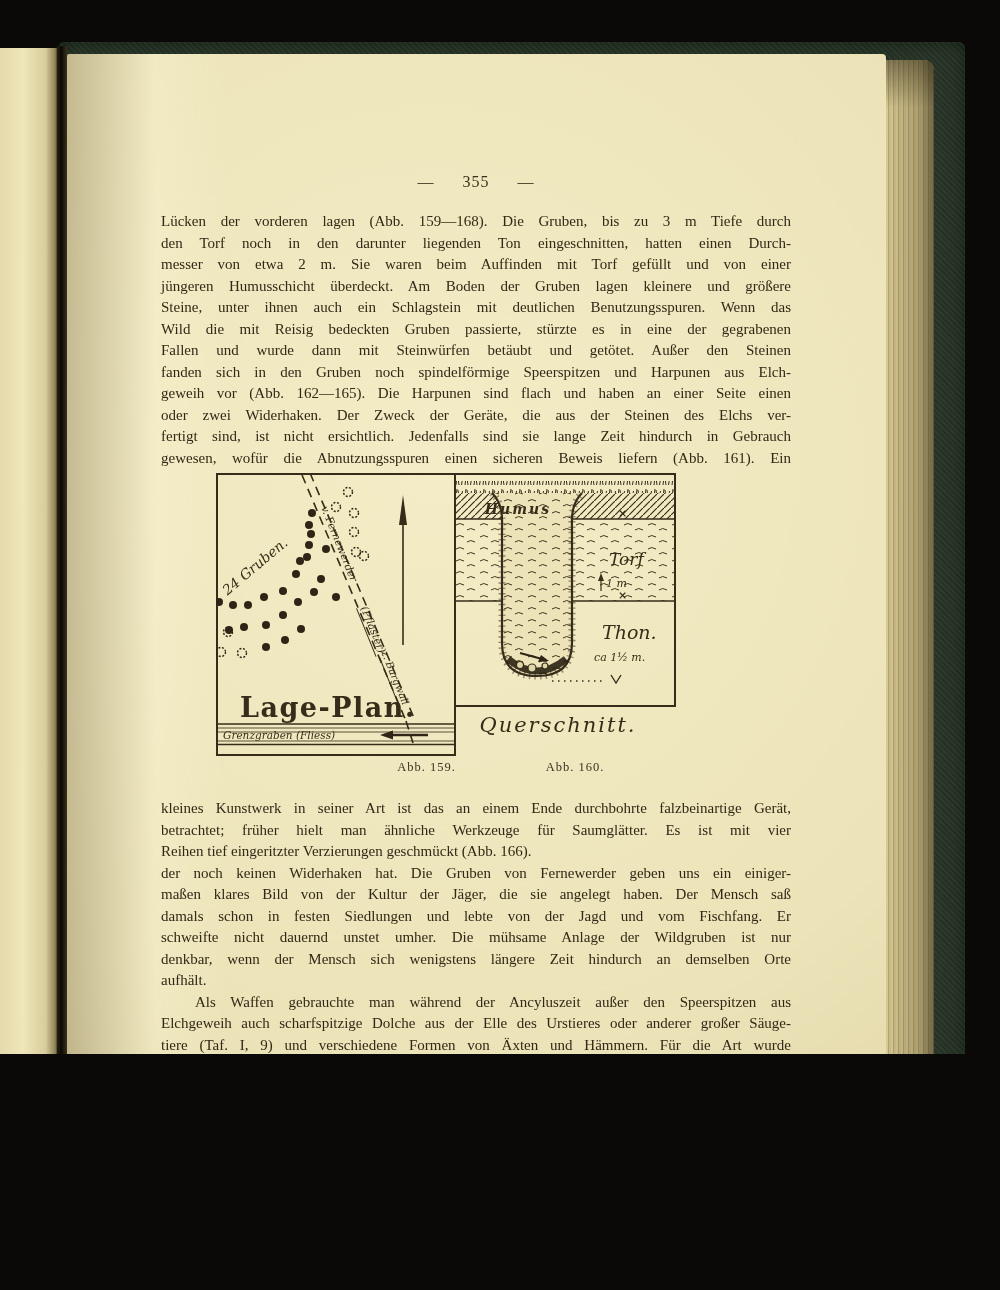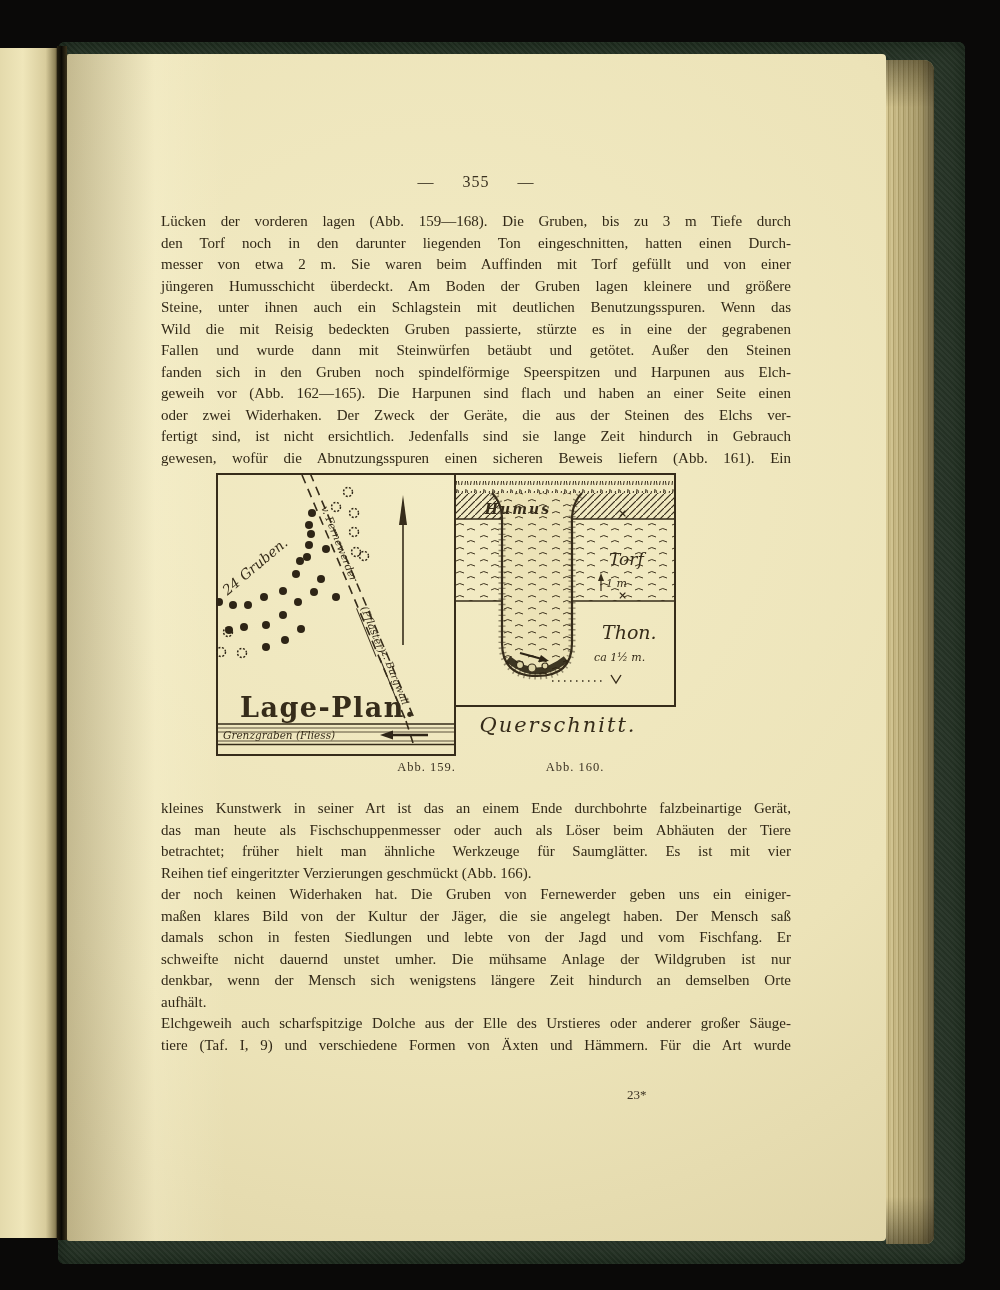--- a/index.html
+++ b/index.html
@@ -1,16 +1,16 @@
 <!DOCTYPE html>
 <html><head>
 <meta charset="utf-8">
 <style>
   html,body{margin:0;padding:0;background:#0a0908;}
-  .scene{position:relative;width:1000px;height:1290px;background:#0a0908;overflow:hidden;
+  .scene{position:relative;width:1000px;height:1054px;background:#0a0908;overflow:hidden;
          font-family:"Liberation Serif",serif;}
   
   .cover{position:absolute;left:58px;top:42px;width:907px;height:1222px;background:#273427;
          border-radius:7px;box-shadow:inset 0 0 18px #101a10, inset 0 0 3px #3a4c3c;}
   .cover:after{content:"";position:absolute;inset:0;border-radius:7px;
          background:repeating-linear-gradient(45deg,rgba(255,255,255,.03) 0 2px,rgba(0,0,0,.05) 2px 4px);}
   
   .left-page{position:absolute;left:0;top:48px;width:57px;height:1190px;
          background:linear-gradient(90deg,#e4daac 0%,#efe6ba 40%,#d8cc9c 80%,#8d8157 97%,#4a4128 100%);}
   .gutter{position:absolute;left:57px;top:46px;width:10px;height:1194px;
@@ -223,33 +223,33 @@
         <text class="hand" x="104" y="259" font-size="21" letter-spacing="2" text-anchor="middle">Querschnitt.</text>
       </svg>
     </div>
 
     <div class="fig-caption cap159">Abb. 159.</div>
     <div class="fig-caption cap160">Abb. 160.</div>
 
     <div class="text-block tb2">
       <div class="paragraph">
           <div class="tline">kleines Kunstwerk in seiner Art ist das an einem Ende durchbohrte falzbeinartige Gerät,</div>
-          <div class="tline">das man heute als Fischschuppenmesser oder auch als Löser beim Abhäuten der Tiere</div>
           <div class="tline">betrachtet; früher hielt man ähnliche Werkzeuge für Saumglätter.  Es ist mit vier</div>
           <div class="tline lastline">Reihen tief eingeritzter Verzierungen geschmückt (Abb. 166).</div>
         </div>
       <div class="paragraph">
           <div class="tline">der noch keinen Widerhaken hat.  Die Gruben von Fernewerder geben uns ein einiger-</div>
           <div class="tline">maßen klares Bild von der Kultur der Jäger, die sie angelegt haben.  Der Mensch saß</div>
           <div class="tline">damals schon in festen Siedlungen und lebte von der Jagd und vom Fischfang.  Er</div>
           <div class="tline">schweifte nicht dauernd unstet umher.  Die mühsame Anlage der Wildgruben ist nur</div>
           <div class="tline">denkbar, wenn der Mensch sich wenigstens längere Zeit hindurch an demselben Orte</div>
           <div class="tline lastline">aufhält.</div>
         </div>
       <div class="paragraph">
+          <div class="tline indent">Als Waffen gebrauchte man während der Ancyluszeit außer den Speerspitzen aus</div>
           <div class="tline">Elchgeweih auch scharfspitzige Dolche aus der Elle des Urstieres oder anderer großer Säuge-</div>
           <div class="tline">tiere (Taf. I, 9) und verschiedene Formen von Äxten und Hämmern.  Für die Art wurde</div>
         </div>
     </div>
 
     <div class="signature">23*</div>
   </div>
 </div>
 
 </body></html>

